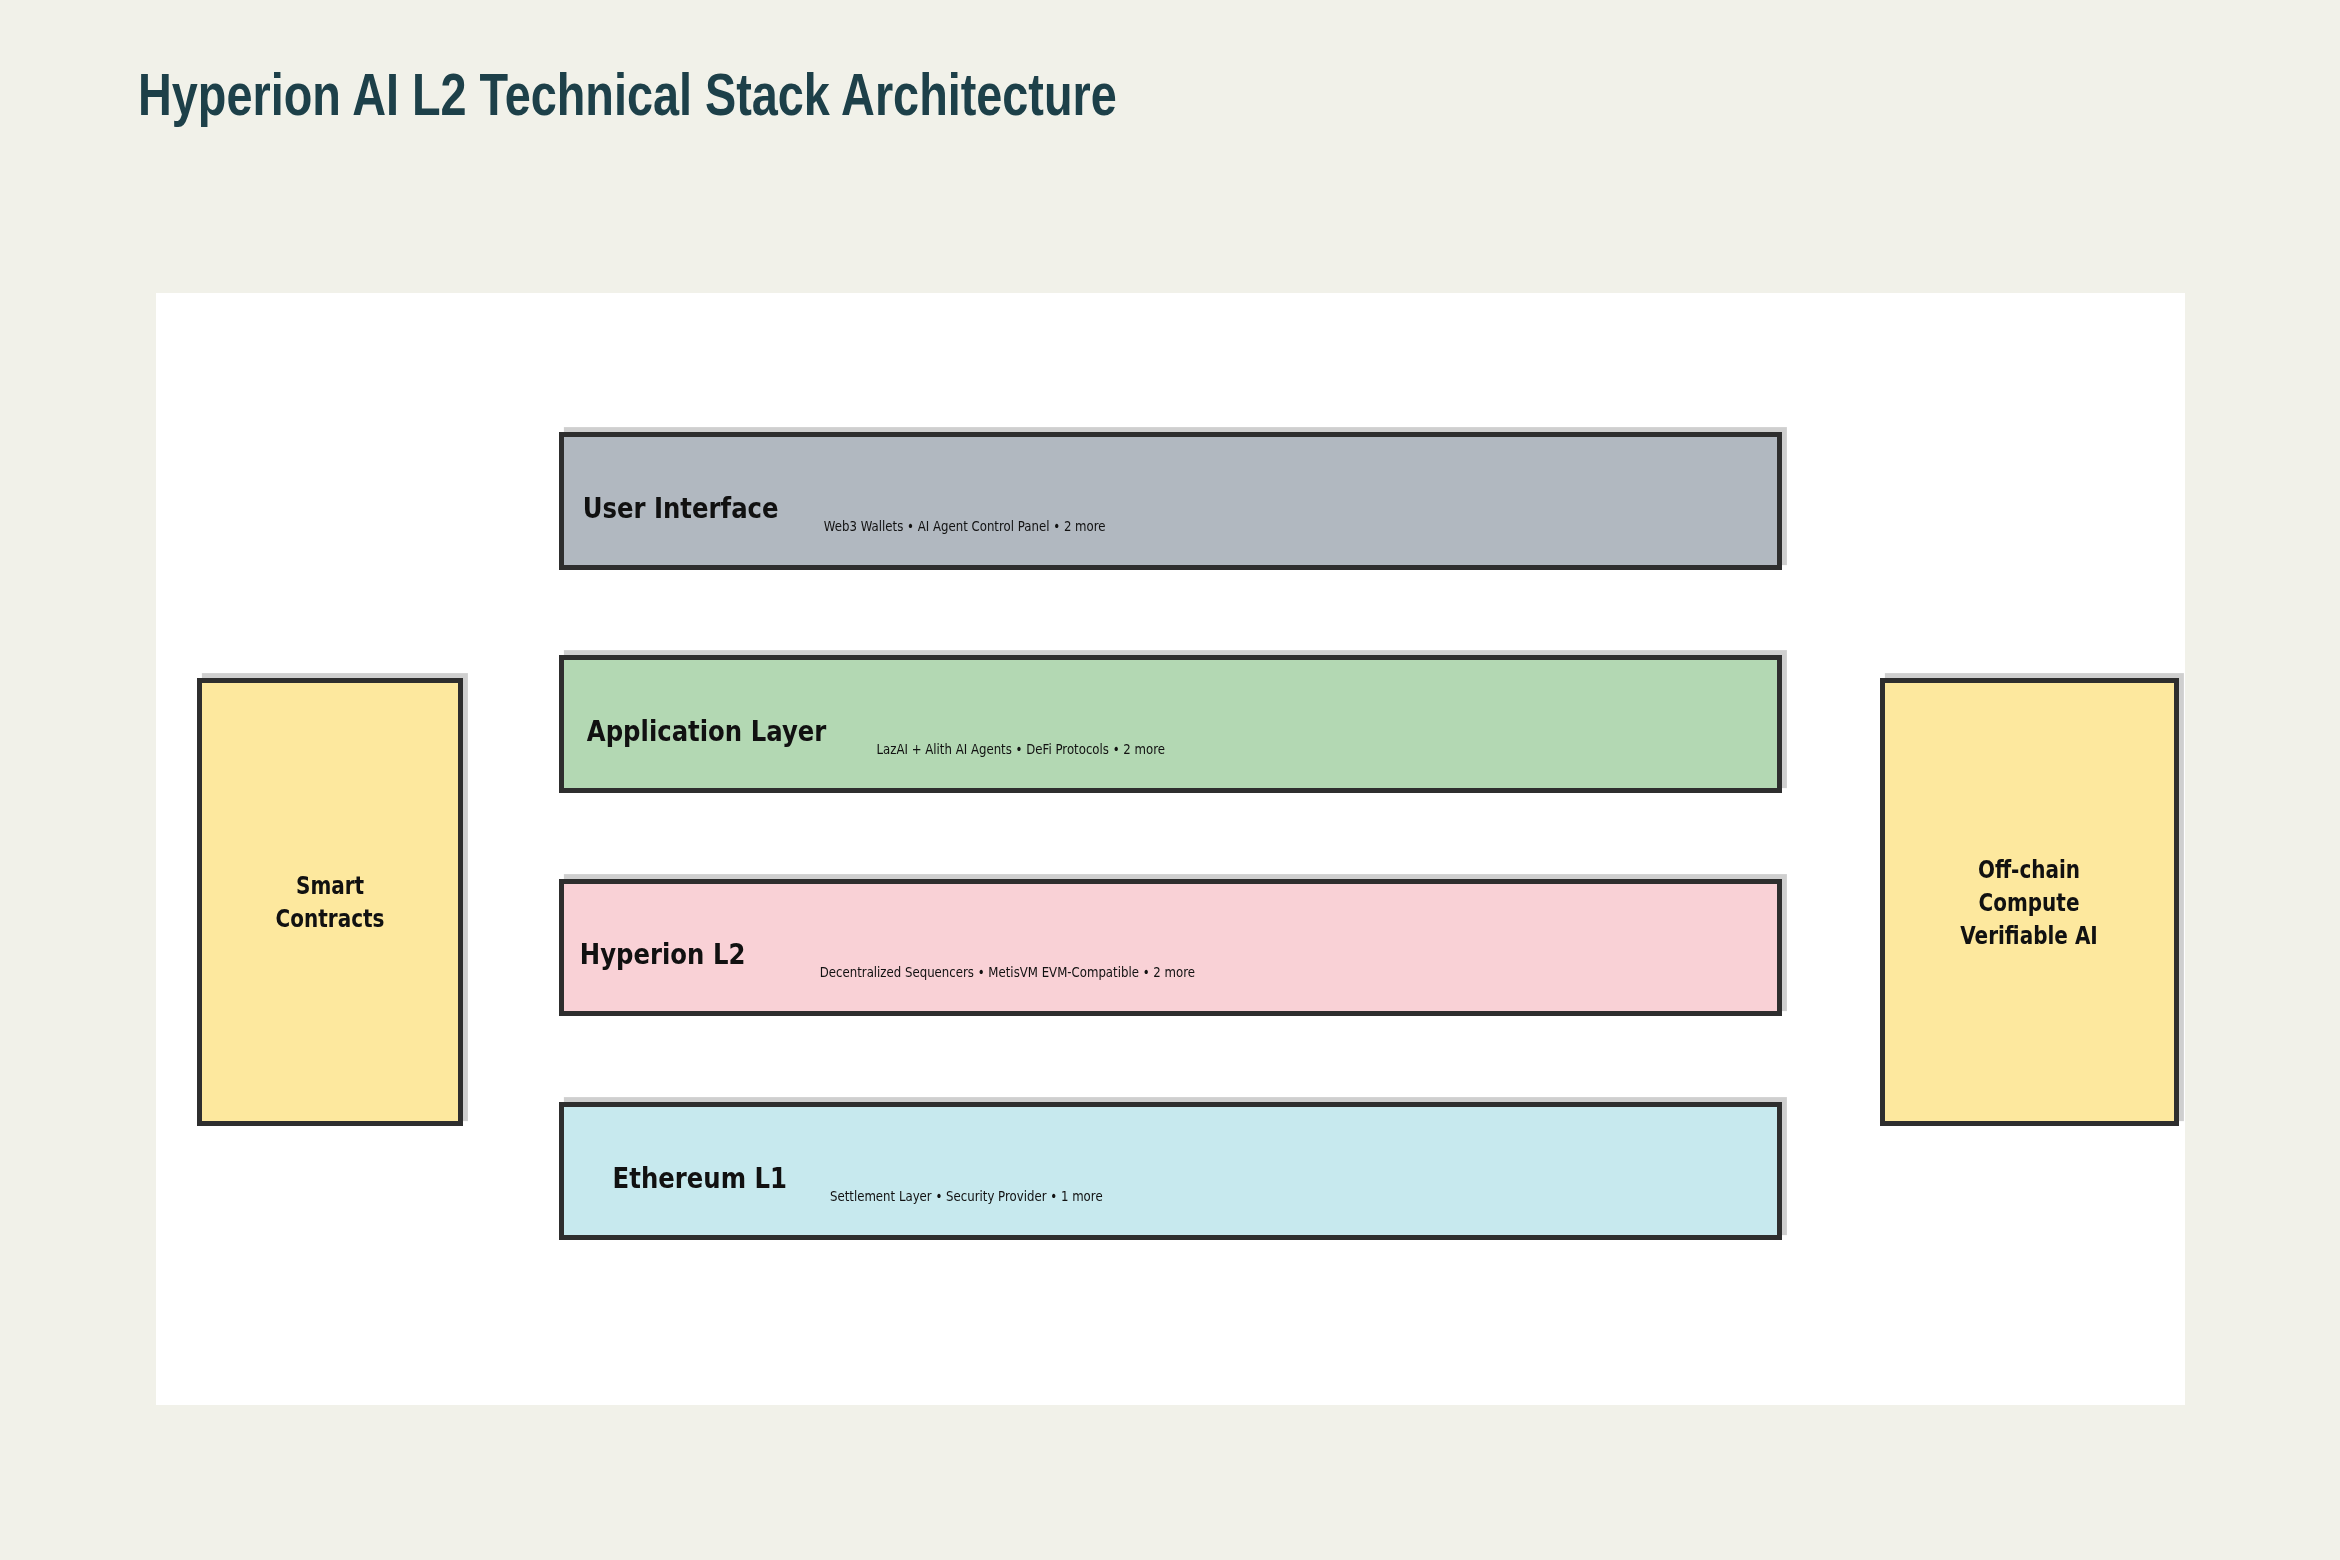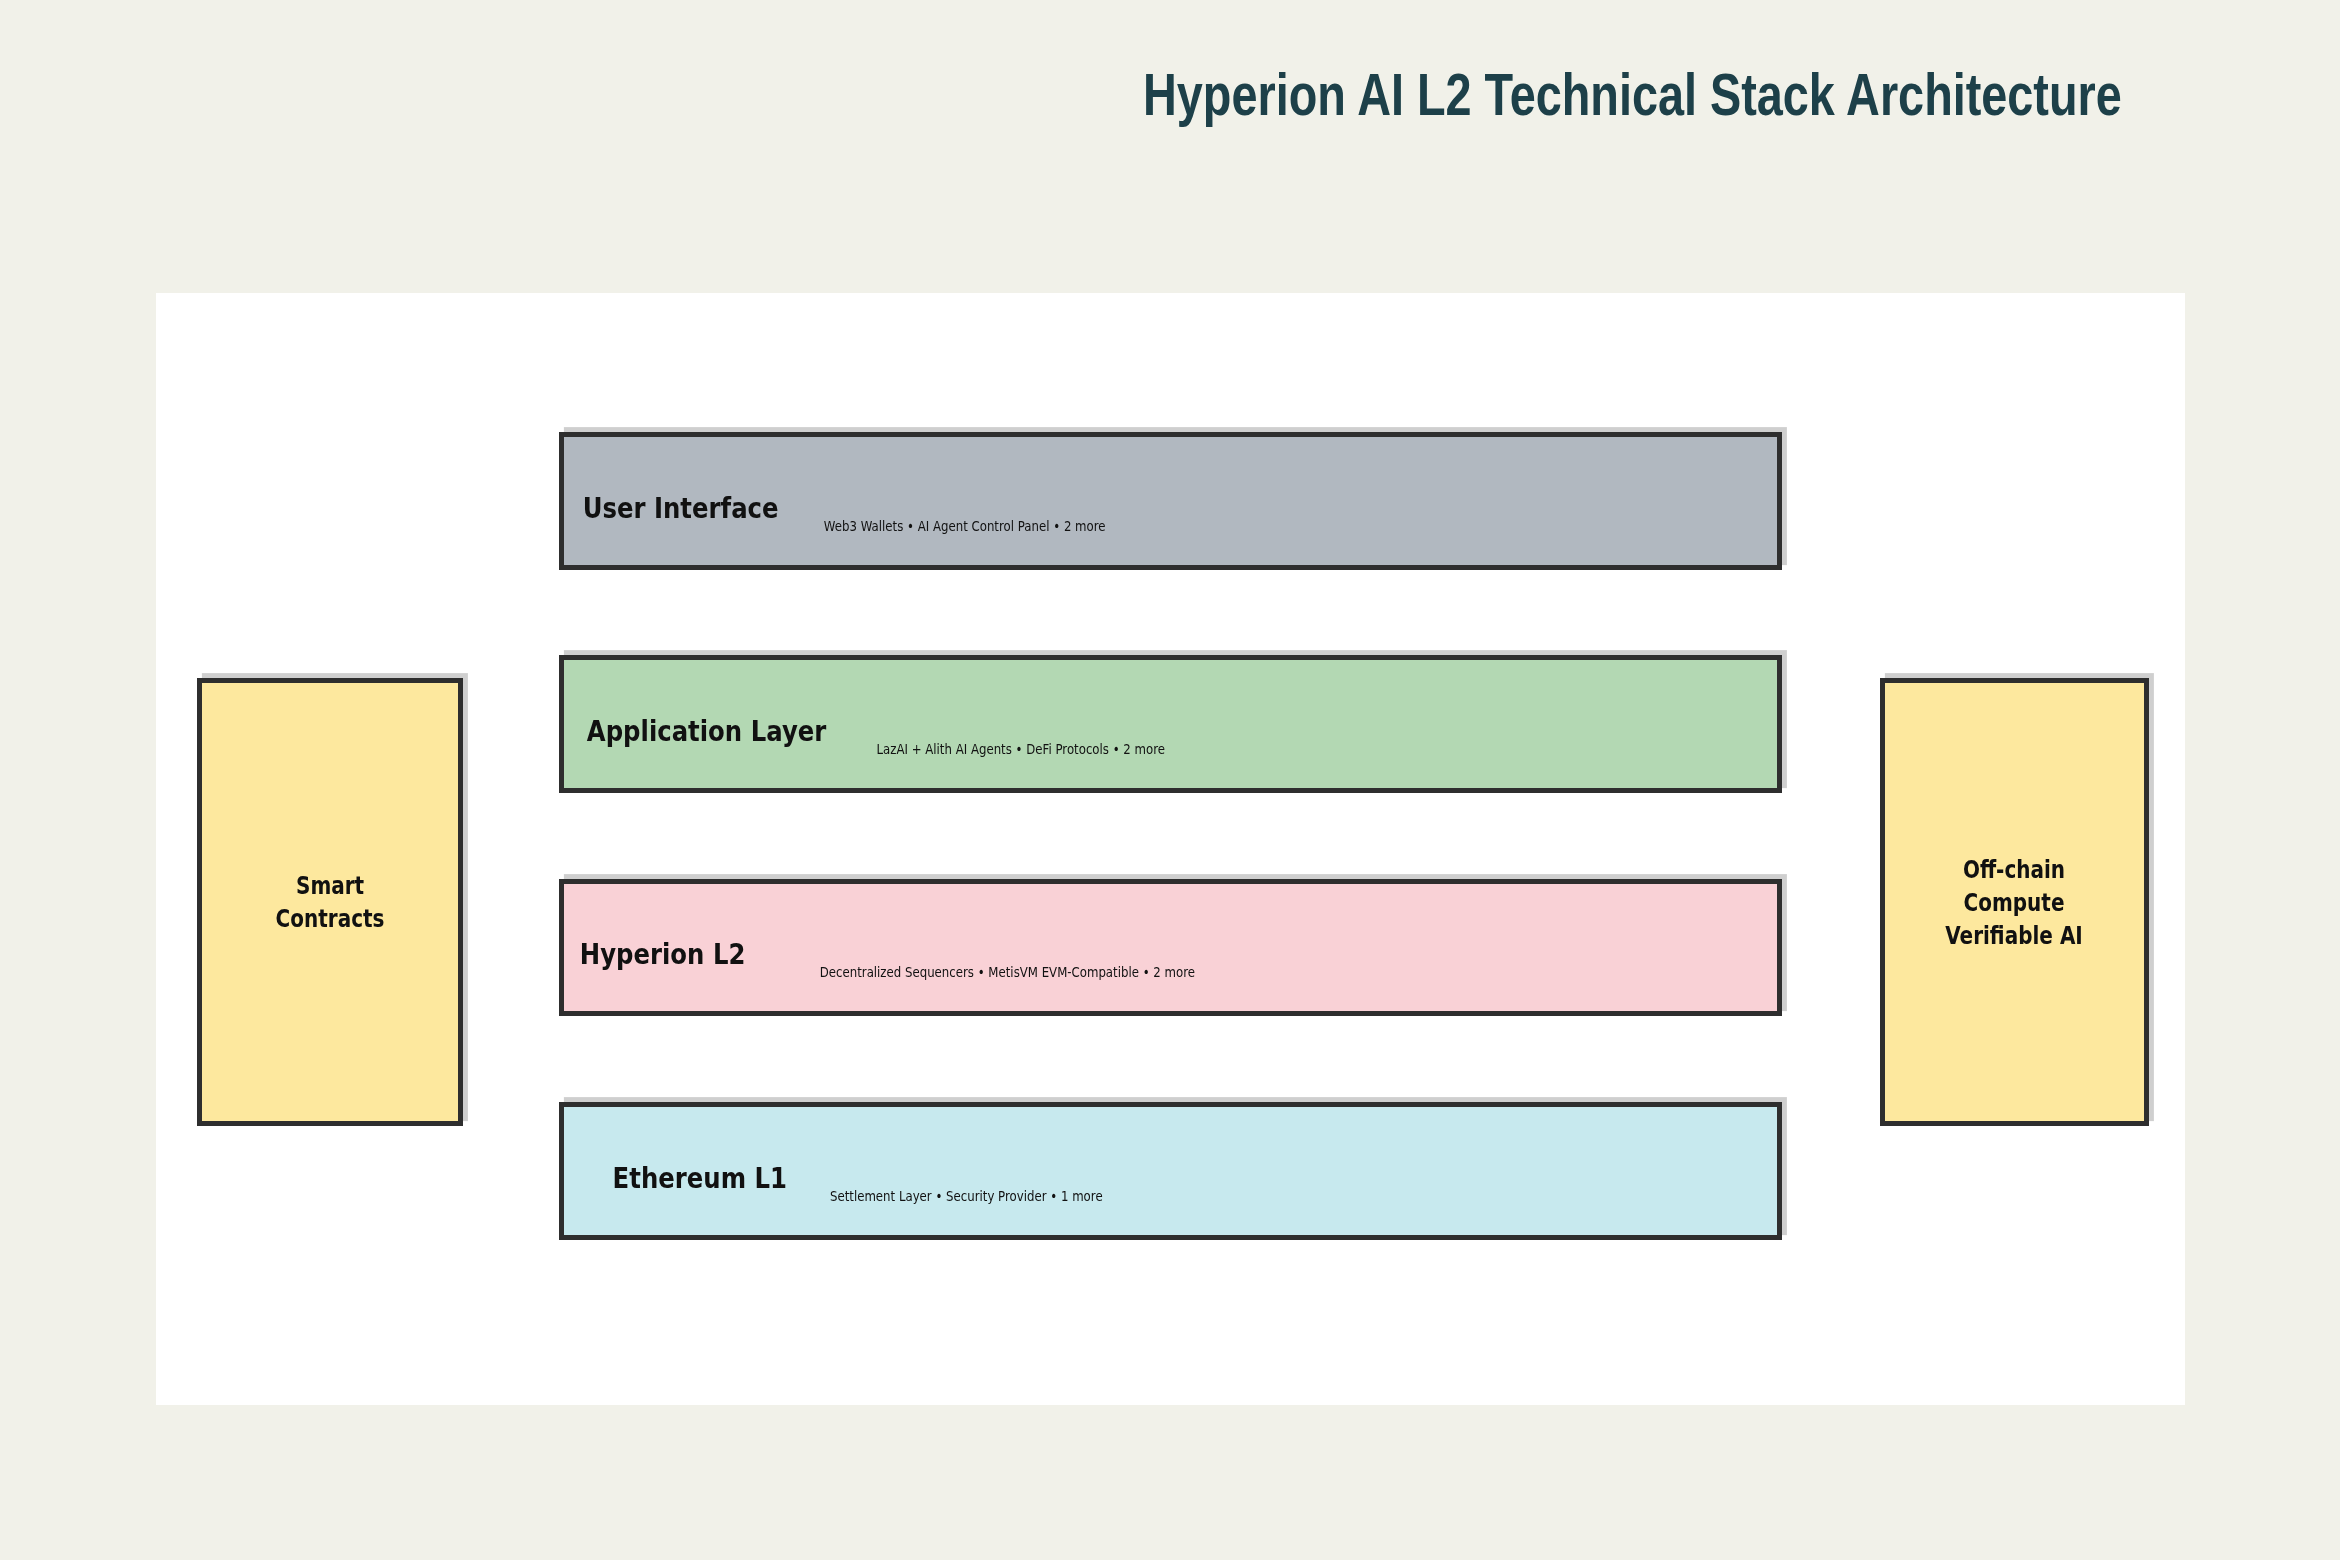--- a/index.html
+++ b/index.html
@@ -6,21 +6,21 @@
   .canvas{
     position:relative;
     width:2341px;height:1560px;
     background:#f1f1e9;
     font-family:"DejaVu Sans",sans-serif;
     overflow:hidden;
   }
   
   .title{
     position:absolute;left:0;top:60px;width:2260px;margin:0;
-    text-align:right;
+    text-align:left;
     font-family:"Liberation Sans",sans-serif;
     font-weight:700;
     font-size:60px;
     letter-spacing:0px;
   }
   .title .squeeze{
     display:inline-block;
     transform:scaleX(0.78);
     transform-origin:50% 50%;
     white-space:nowrap;
@@ -59,21 +59,21 @@
   
   .sidebox{
     position:absolute;top:678px;width:266px;height:448px;
     box-sizing:border-box;
     border:5.9px solid #2e2e2e;
     box-shadow:4.9px -4.9px 0 rgba(130,130,130,0.38);
     display:flex;align-items:center;justify-content:center;
     text-align:center;
   }
   .sidebox-left{left:197px;}
-  .sidebox-right{left:1880px;width:269px;}
+  .sidebox-right{left:1880px;width:299px;}
   .sidebox-label{
     font-weight:700;font-size:25px;line-height:1.32;color:#111111;
     transform:scaleX(0.80);
     transform-origin:50% 50%;
   }
   .sidebox-label .line{display:block;white-space:nowrap;}
 </style>
 </head>
 <body>
 

